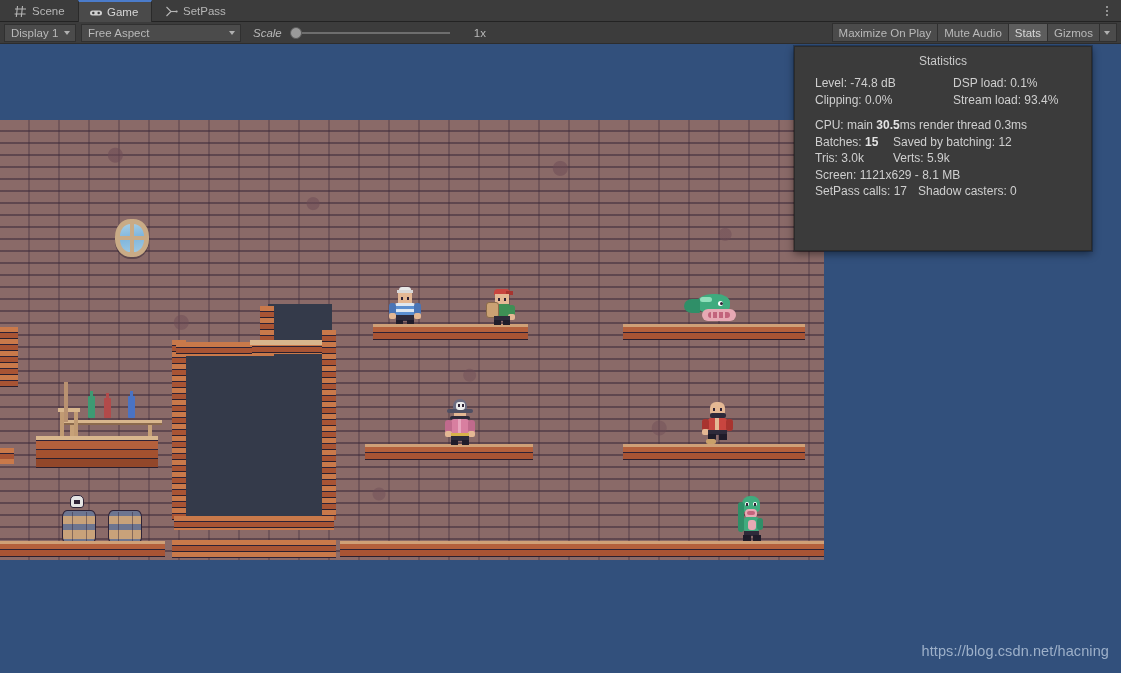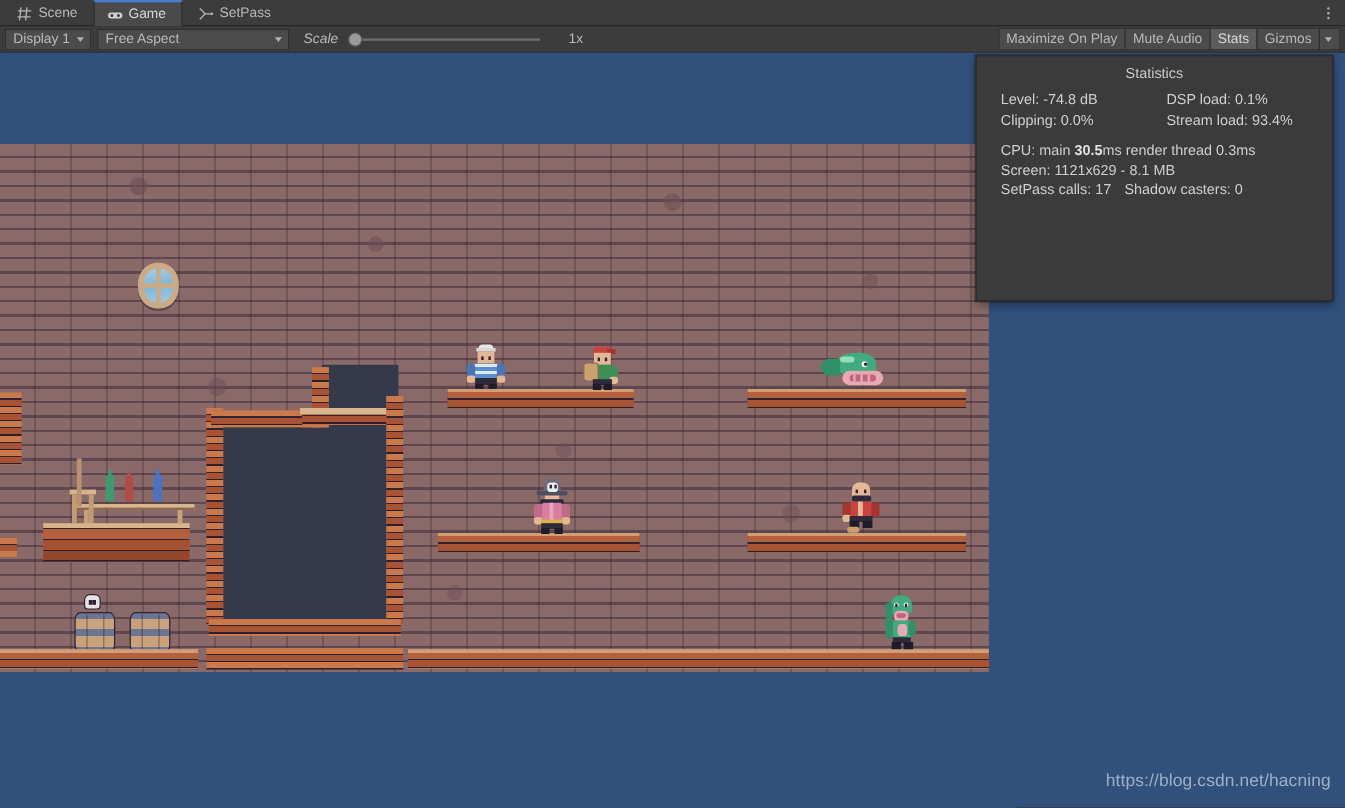--- a/index.html
+++ b/index.html
@@ -226,21 +226,21 @@
     border:1px solid #2e2236; border-radius: 5px 5px 3px 3px;
   }
   .skull-mini i { position:absolute; top:4px; width:3px; height:4px; background:#2e2236;}
 
   
   .ch { position:absolute; image-rendering: pixelated; }
   .px { position:absolute; }
 
   
   .stats-panel {
-    position: absolute; left: 813px; top: 46px; width: 298px; height: 205px;
+    position: absolute; left: 794px; top: 46px; width: 298px; height: 205px;
     background: #3b3b3b;
     border: 1px solid #2b2b2b;
     box-shadow: 0 0 0 1px rgba(0,0,0,.25), 0 3px 8px rgba(0,0,0,.45);
     color: #cfcfcf;
     font-size: 12px;
     padding: 6px 10px 8px 10px;
   }
   .stats-title {
     text-align: center; font-size: 12px; color: #cacaca;
     margin-bottom: 7px; margin-top: 1px;
@@ -525,21 +525,29 @@
       <div class="stats-row">
         <div class="c1">Clipping: 0.0%</div>
         <div class="c2">Stream load: 93.4%</div>
       </div>
 
       <div class="gap"></div>
 
 
       <div class="stats-line"><span>CPU: main </span><span class="b">30.5</span><span>ms  render thread 0.3ms</span></div>
 
-
+      <div class="stats-row">
+        <div class="c1" style="width:88px;"><span>Batches: </span><span class="b">15</span></div>
+        <div class="c2">Saved by batching: 12</div>
+      </div>
+
+      <div class="stats-row">
+        <div class="c1" style="width:88px;">Tris: 3.0k</div>
+        <div class="c2">Verts: 5.9k</div>
+      </div>
 
       <div class="stats-line">Screen: 1121x629 - 8.1 MB</div>
 
       <div class="stats-row">
         <div class="c1" style="width:113px;">SetPass calls: 17</div>
         <div class="c2">Shadow casters: 0</div>
       </div>
 
     </div>
 

